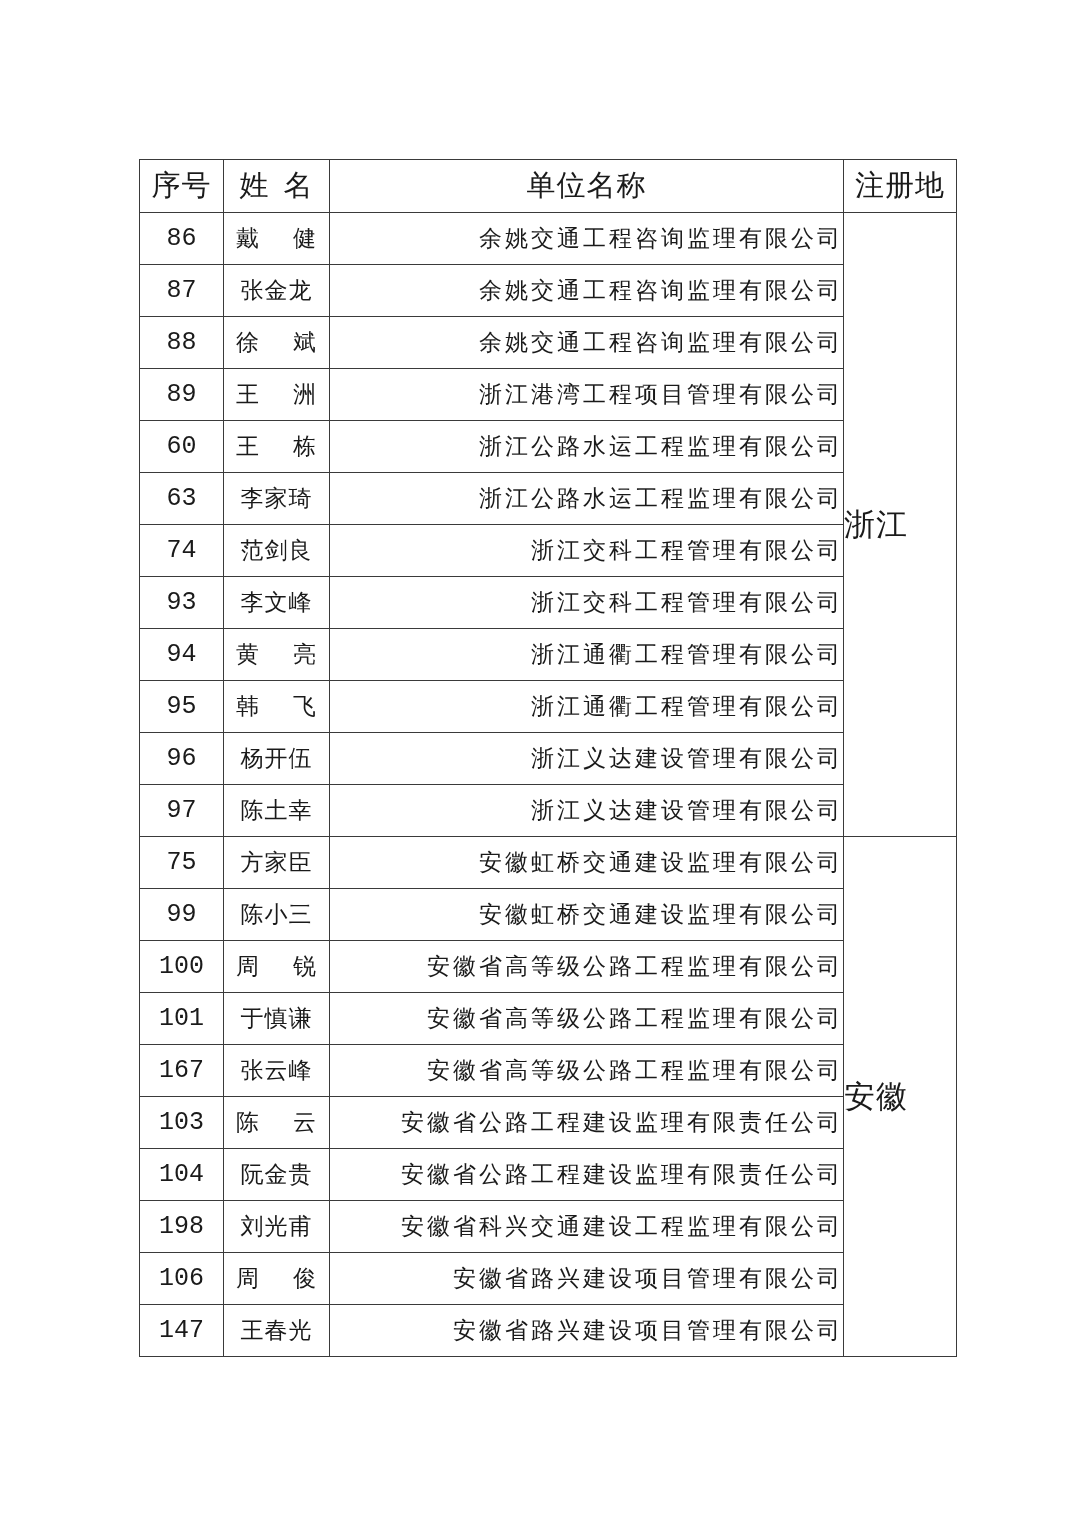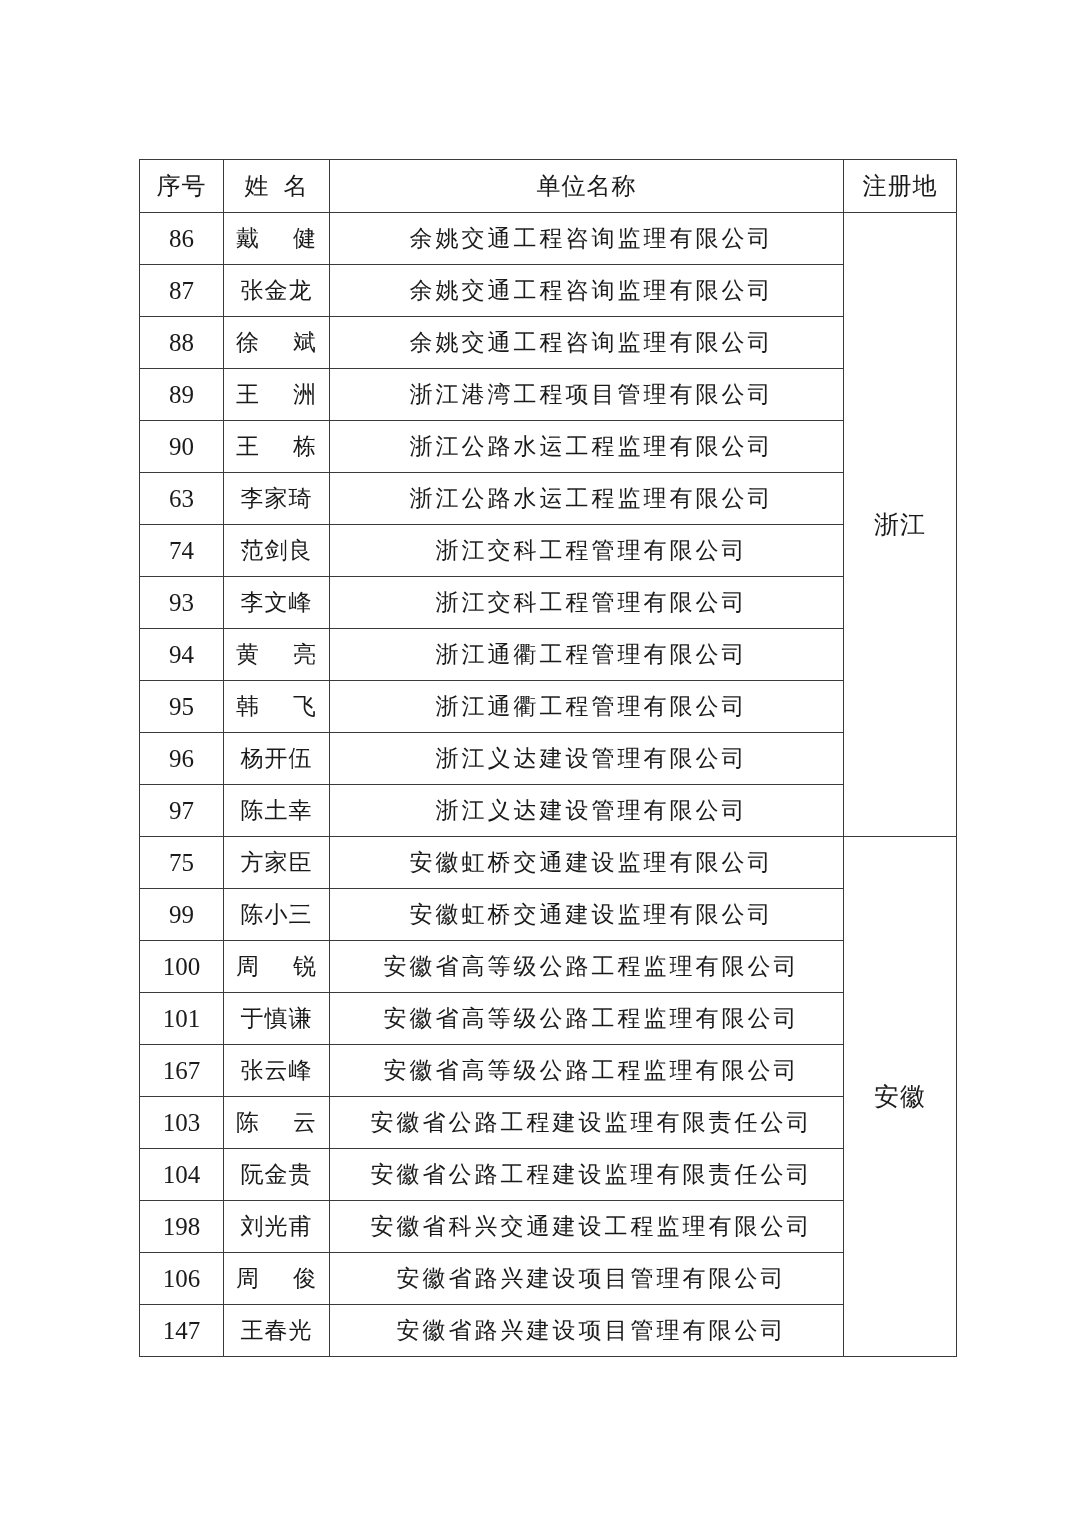--- a/index.html
+++ b/index.html
@@ -31,51 +31,50 @@
     col.c-org { width: 514px; }
     col.c-reg { width: 113px; }
     th, td {
       border: 1.5px solid #3a3a3a;
       padding: 0;
       font-weight: normal;
       vertical-align: middle;
     }
     thead th {
       height: 52px;
-      font-size: 24px;
+      font-size: 29px;
       text-align: center;
       letter-spacing: 1px;
     }
     tbody td {
       height: 51px;
       font-size: 23px;
     }
     td.no {
       text-align: center;
-      font-family: Liberation Serif, serif;
+      font-family: Liberation Mono, monospace;
       font-size: 25px;
     }
     td.name {
       text-align: center;
       letter-spacing: 1px;
     }
     td.name .n2 {
       display: flex;
       justify-content: space-between;
       padding: 0 12px;
     }
     td.org {
-      text-align: center;
+      text-align: right;
       padding-left: 10px;
       letter-spacing: 3px;
       white-space: nowrap;
     }
     td.reg {
-      text-align: center;
-      font-size: 25px;
+      font-size: 31px;
       letter-spacing: 1px;
     }
     th.name-h span.sp { display: inline-block; width: 14px; }
   </style>
 </head>
 <body>
 
 <div class="sheet">
   <table>
     <colgroup>
@@ -123,21 +122,21 @@
           <td class="no">89</td>
           <td class="name">
             <div class="n2">
               <span>王</span>
               <span>洲</span>
             </div>
           </td>
           <td class="org">浙江港湾工程项目管理有限公司</td>
         </tr>
         <tr>
-          <td class="no">90</td>
+          <td class="no">60</td>
           <td class="name">
             <div class="n2">
               <span>王</span>
               <span>栋</span>
             </div>
           </td>
           <td class="org">浙江公路水运工程监理有限公司</td>
         </tr>
         <tr>
           <td class="no">63</td>

